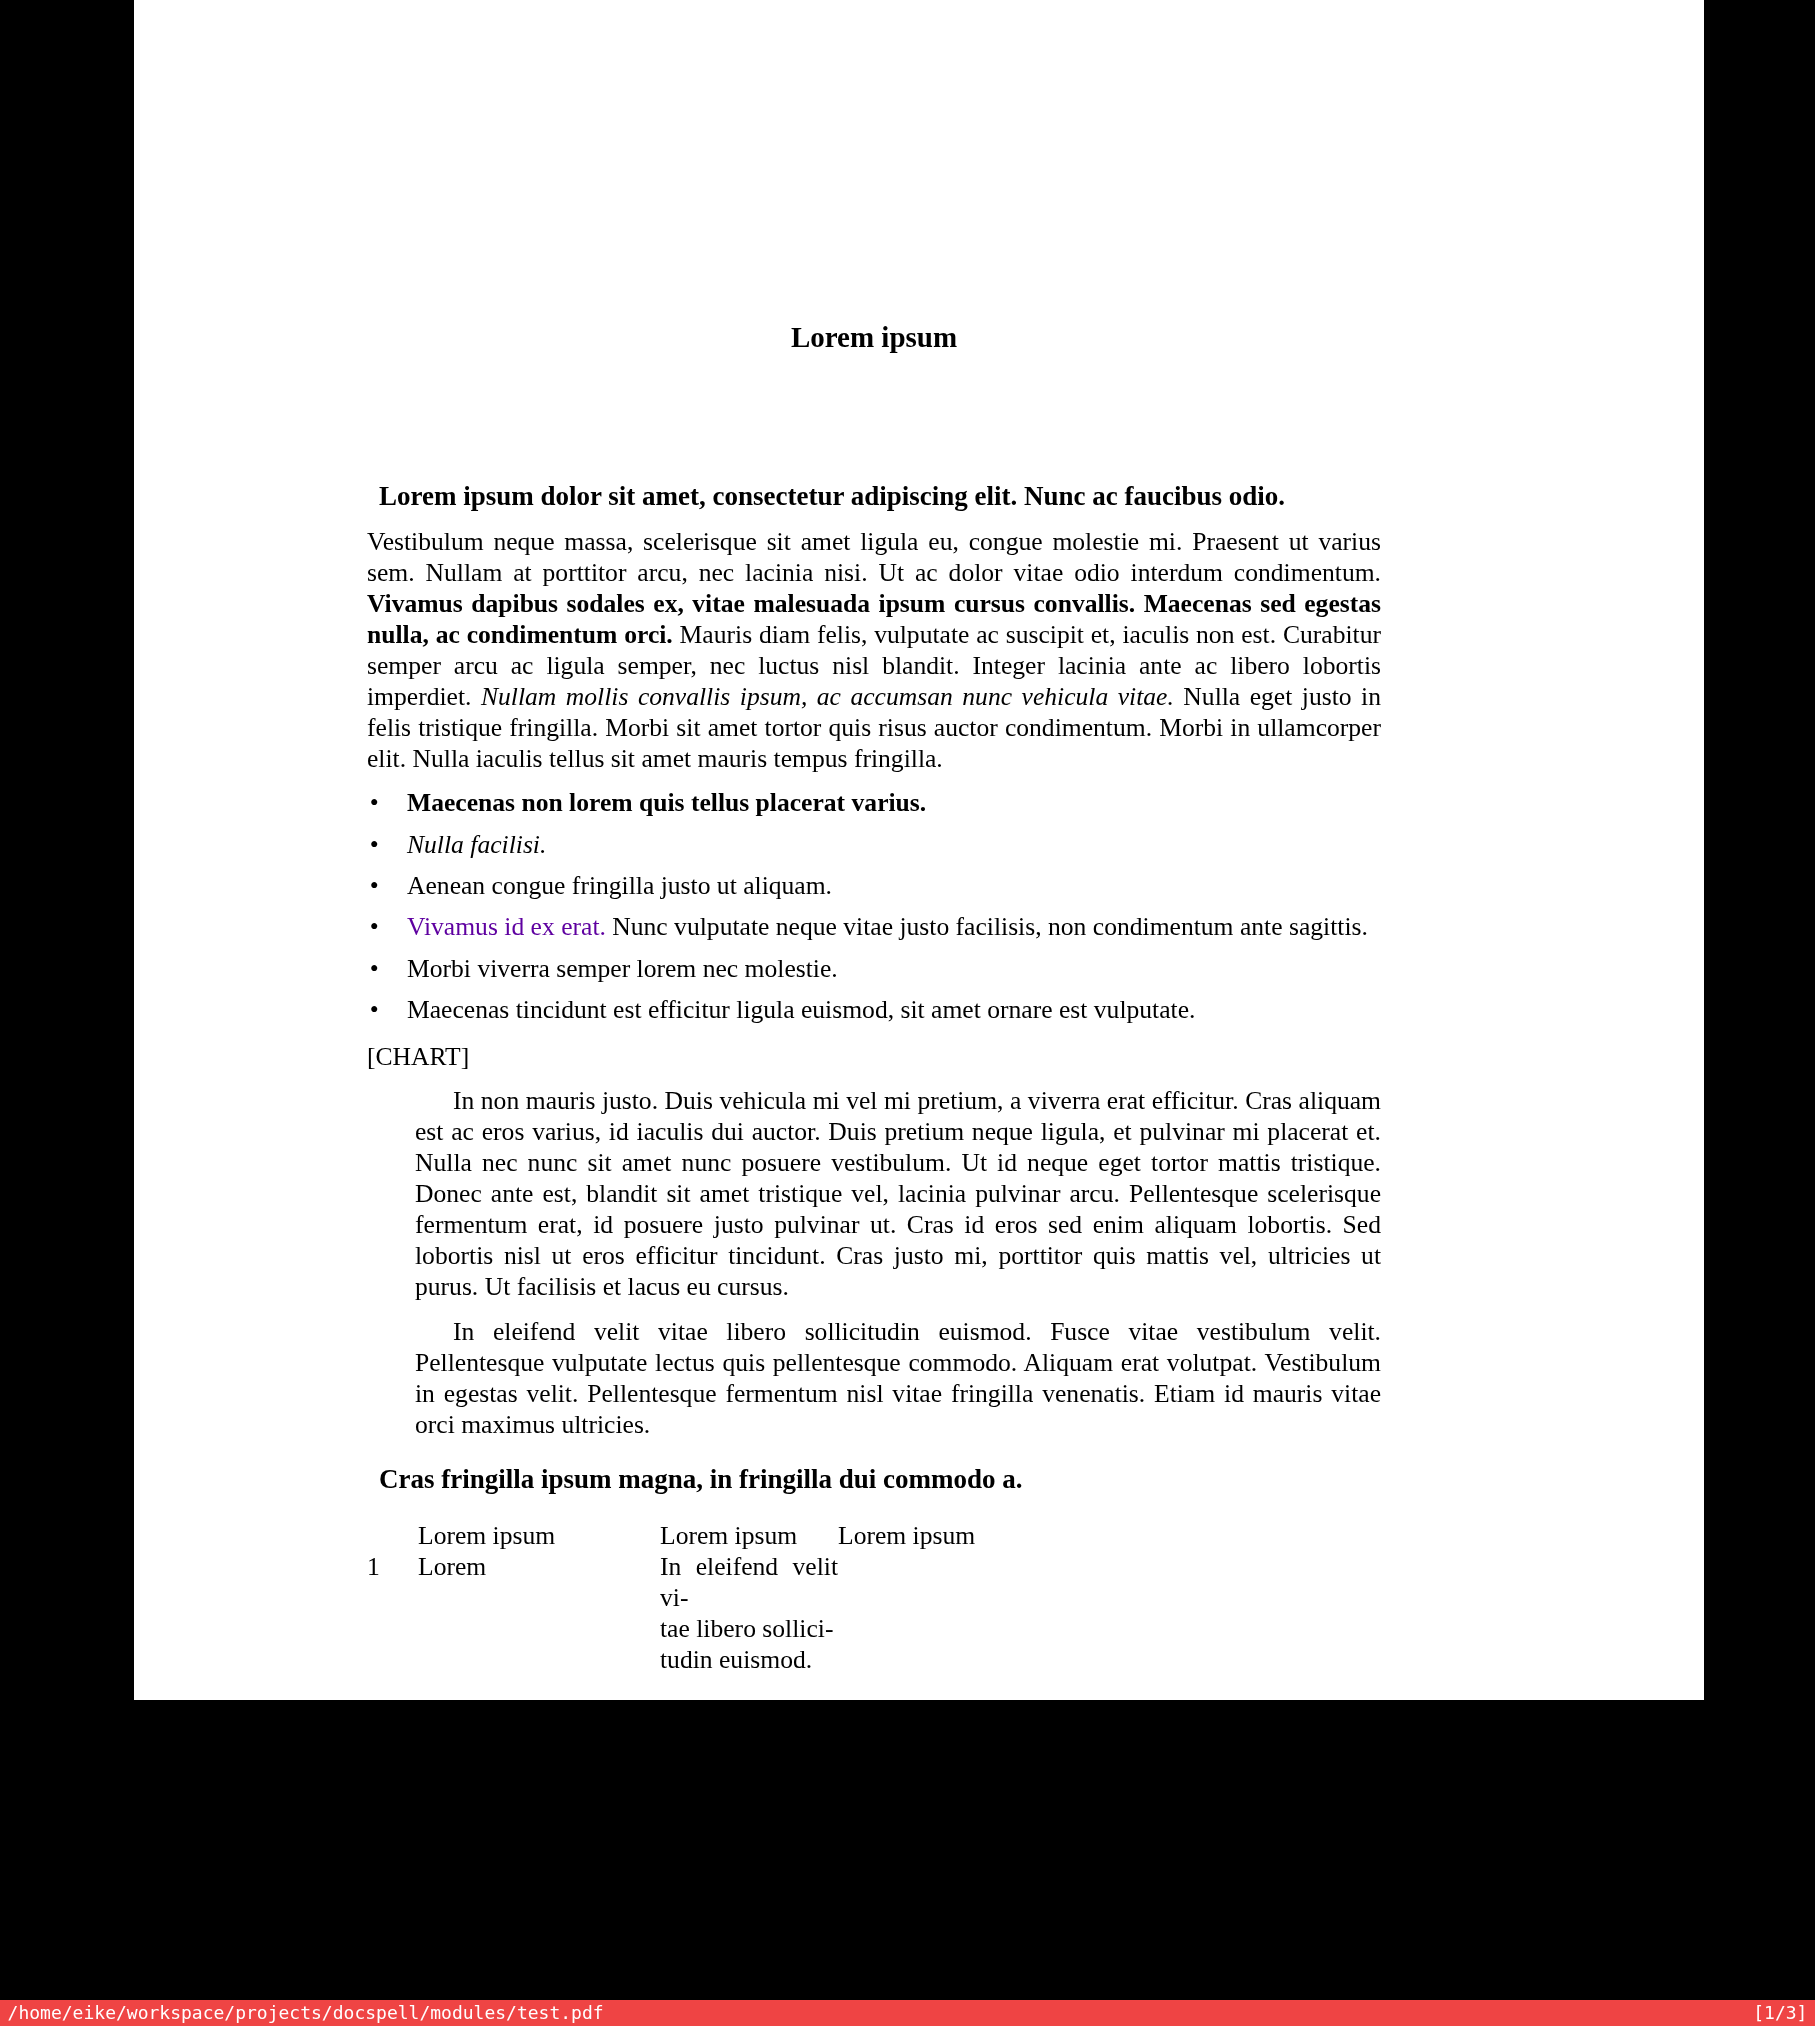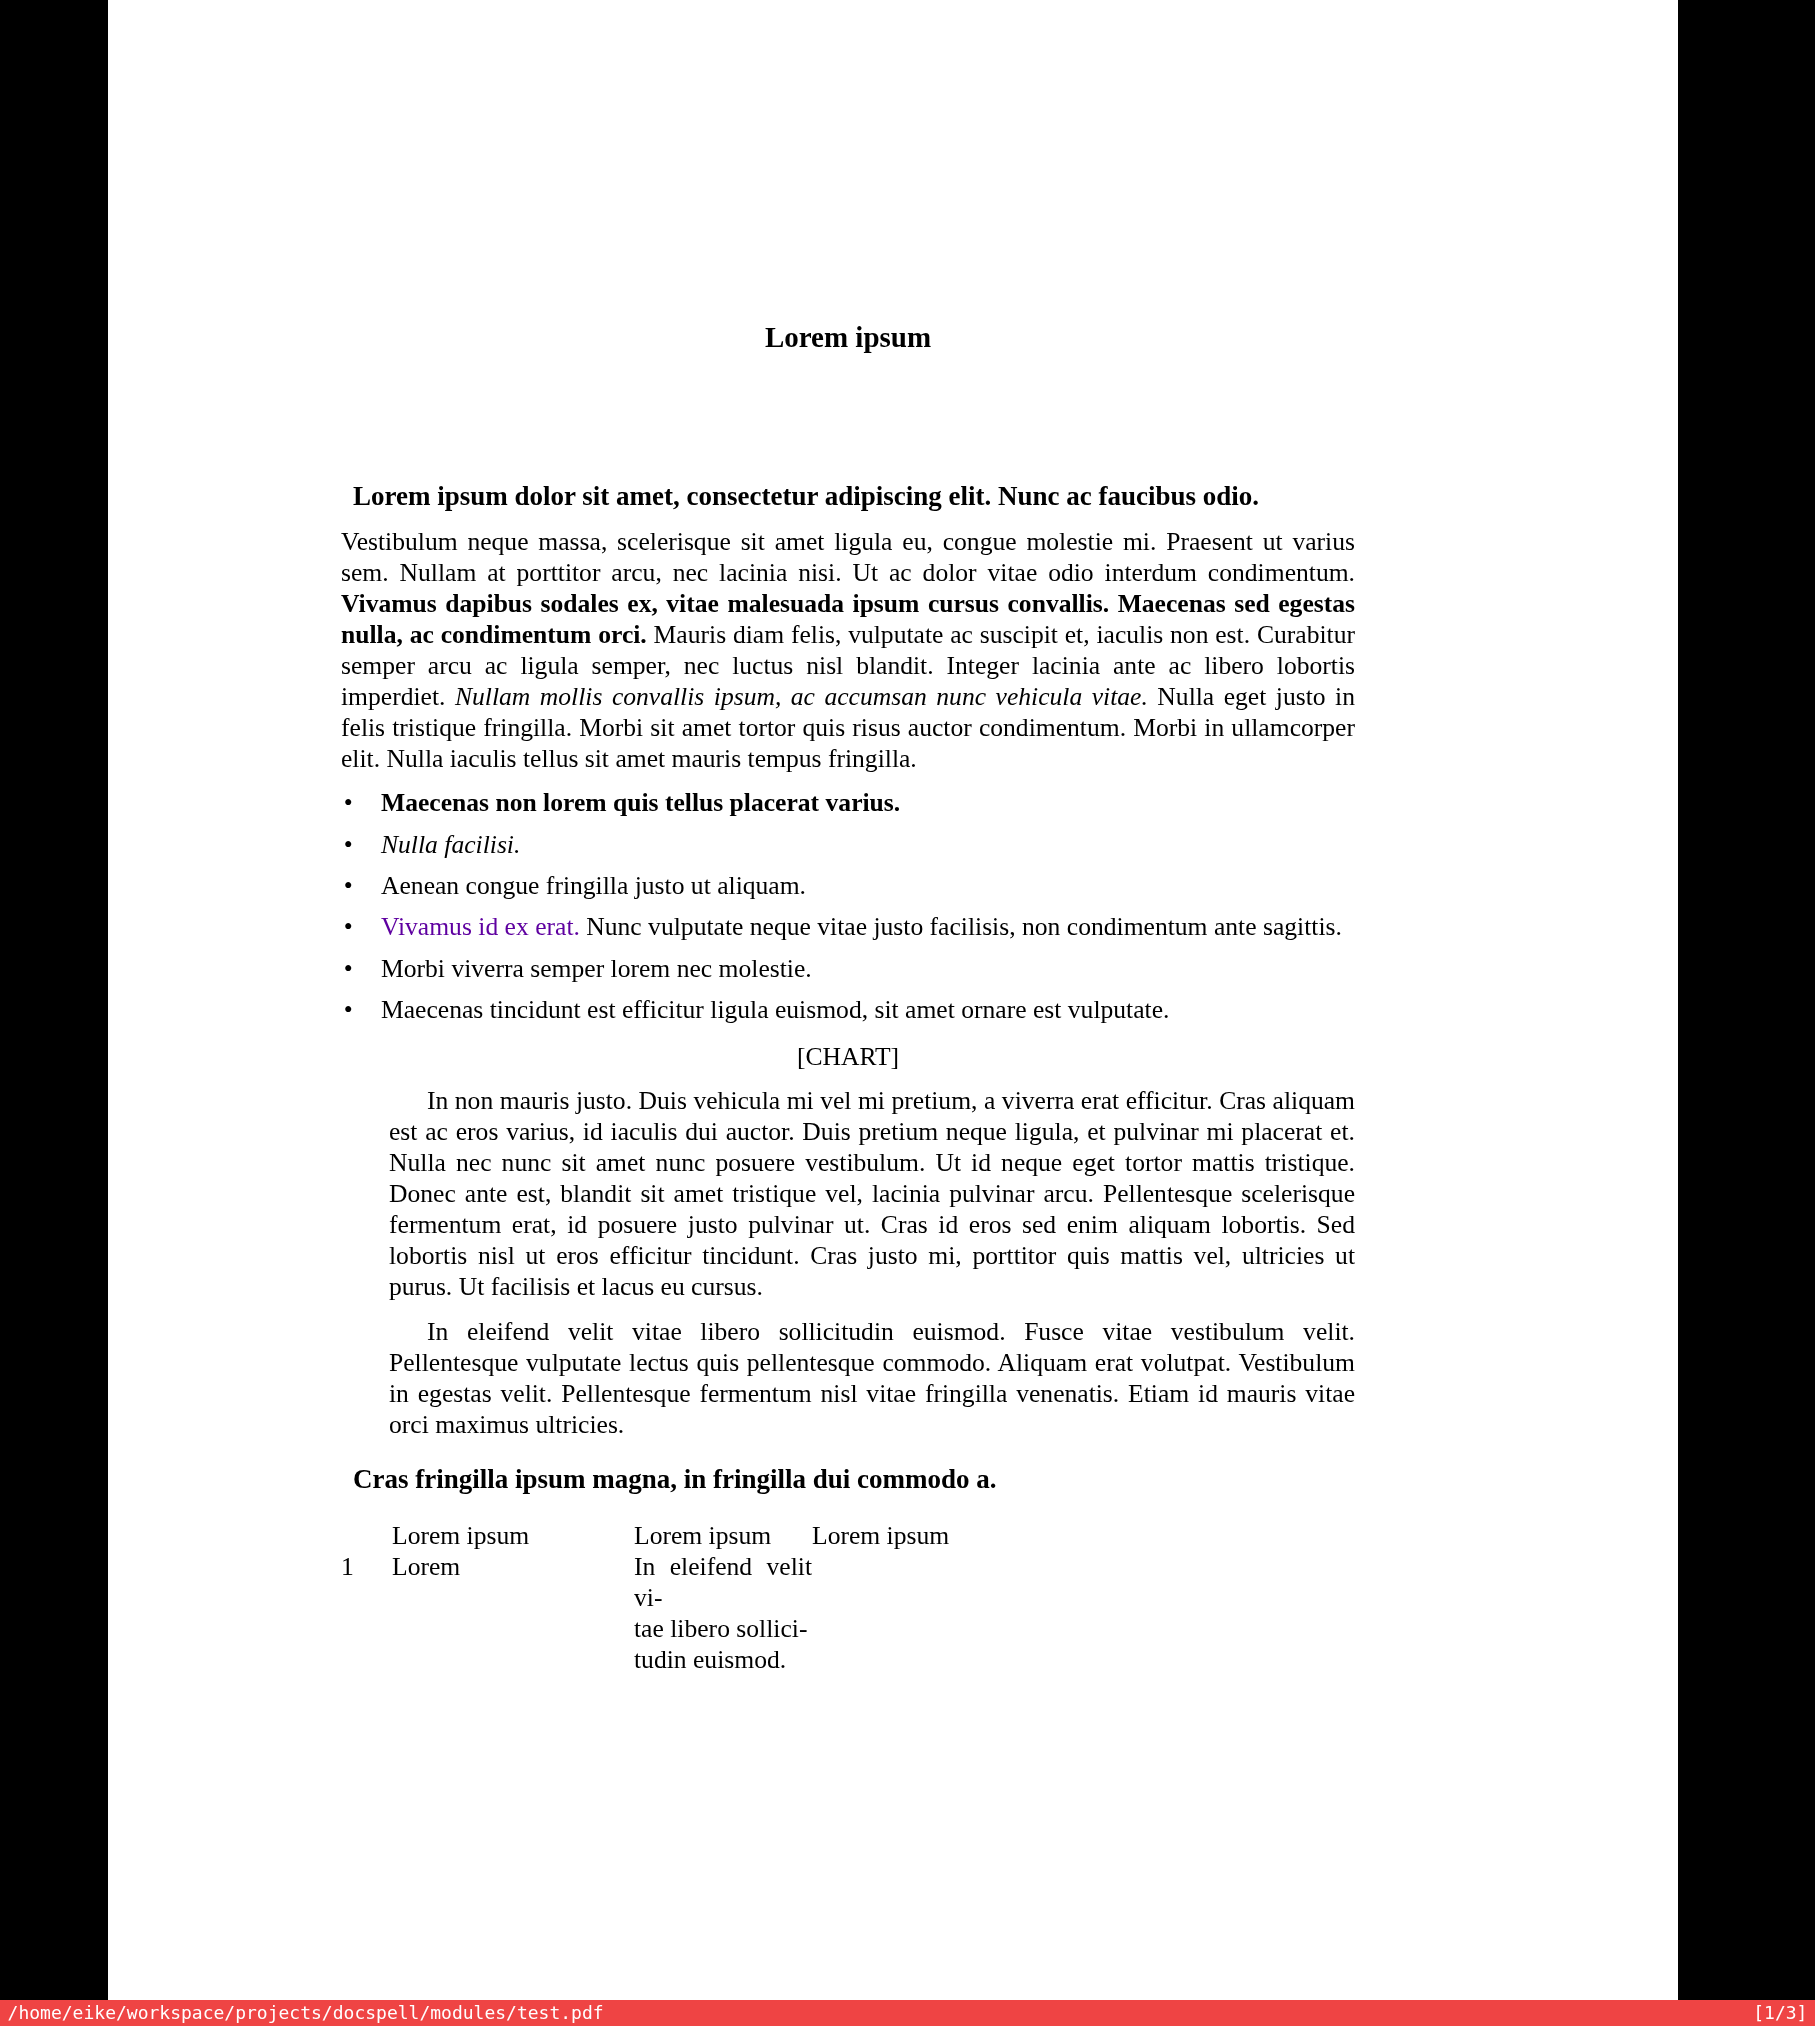--- a/index.html
+++ b/index.html
@@ -8,22 +8,22 @@
     width: 1815px; height: 2026px;
     background: #000000;
     overflow: hidden;
     position: relative;
     font-family: "Liberation Serif", serif;
   }
 
   
   .page {
     position: absolute;
-    left: 108px; top: 0;
-    width: 1570px; height: 2000px;
+    left: 134px; top: 0;
+    width: 1570px; height: 1700px;
     background: #ffffff;
   }
   .content {
     position: absolute;
     left: 233px; top: 0;
     width: 1014px;
     color: #000000;
     font-size: 25.6px;
     line-height: 31px;
   }
@@ -62,21 +62,21 @@
     margin-bottom: 10.4px;
     text-align: left;
   }
   .bullet-list li::before {
     content: "\2022";
     position: absolute;
     left: 2.8px;
     top: 0;
   }
 
-  .chart-par { margin-top: 16px; text-align: center; }
+  .chart-par { margin-top: 16px; text-align: left; }
 
   .run-bold { font-weight: bold; }
   .run-italic { font-style: italic; }
   .run-link { color: #5e00a0; }
 
   
   .doc-table {
     margin-top: 25.6px;
     display: grid;
     grid-template-columns: 51px 242px 178px auto;

